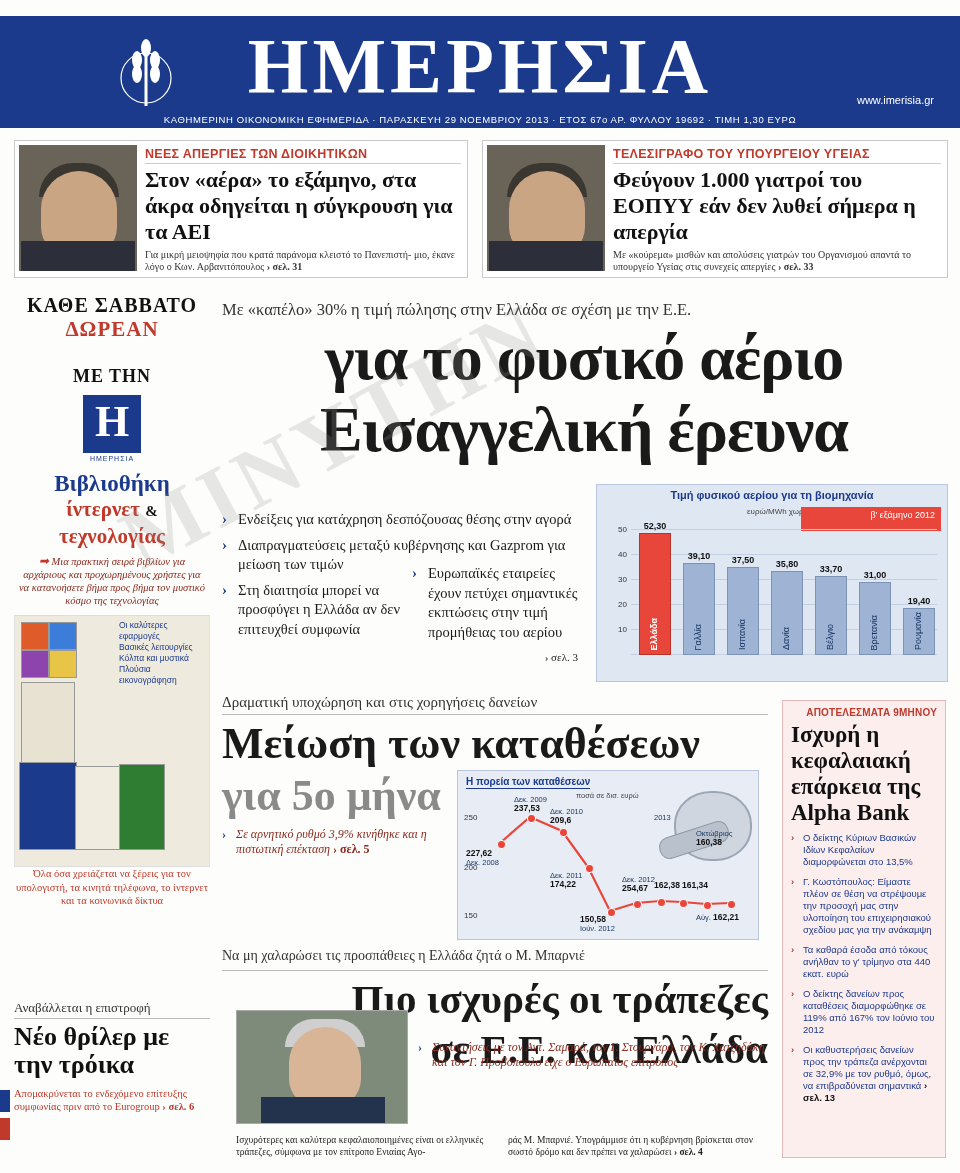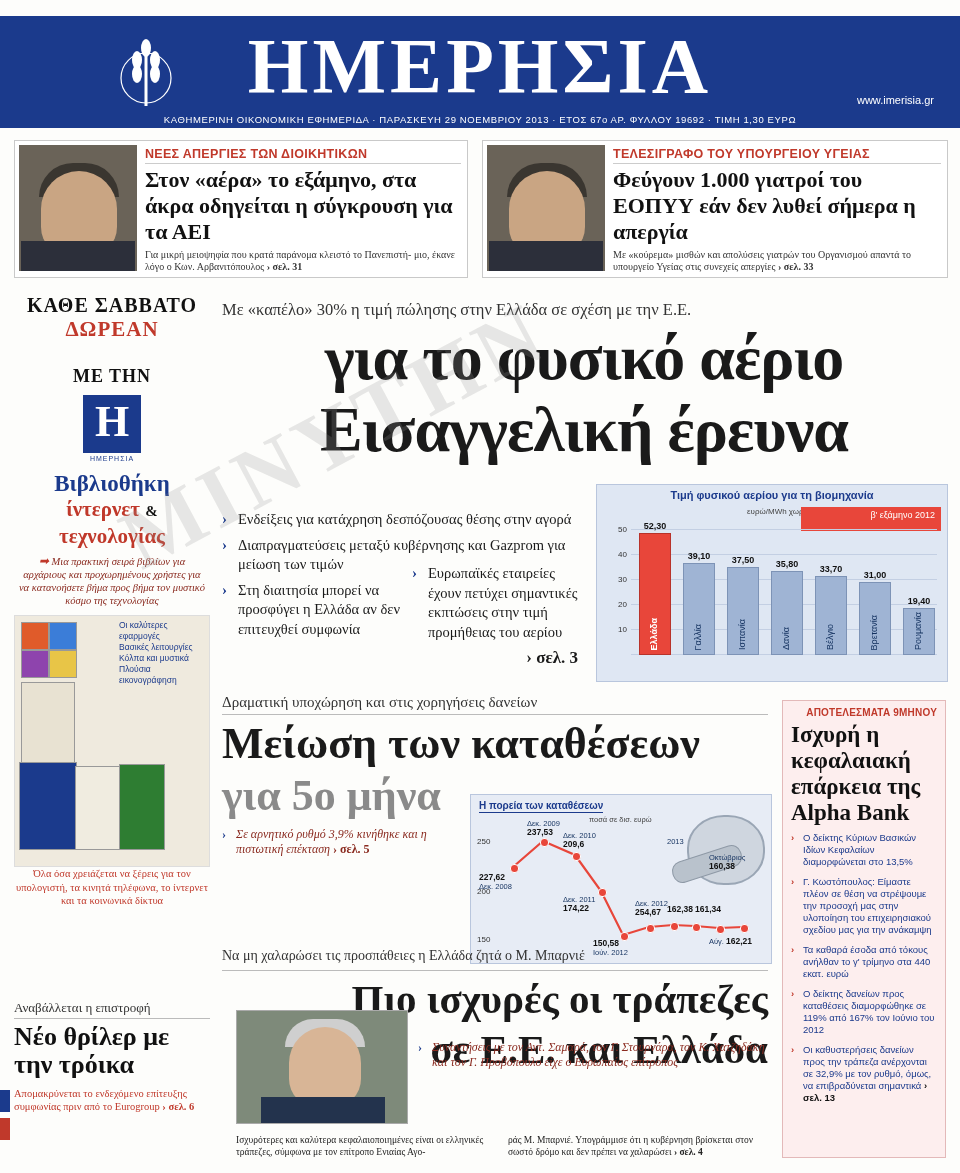--- a/index.html
+++ b/index.html
@@ -56,21 +56,21 @@
 
   
   .lead{position:absolute;left:222px;top:300px;width:724px;}
   .lead .over{font-size:16.5px;color:#333;}
   .lead h1{margin:4px 0 0;font-size:64px;line-height:68px;font-weight:bold;letter-spacing:-1px;color:#1a1a1a;text-align:center;}
 
   .leadbody{position:absolute;left:222px;top:510px;width:356px;font-size:14.5px;line-height:19.5px;color:#1a1a1a;}
   .leadbody .item{position:relative;padding-left:16px;margin-bottom:6px;}
   .leadbody .item:before{content:"›";position:absolute;left:0;top:0;color:#1b3a8c;font-weight:bold;font-size:15px;}
   .leadbody .col2{position:absolute;left:190px;top:0;width:166px;}
-  .leadbody .ref{font-weight:bold;font-size:17px;}
+  .leadbody .ref{font-weight:normal;font-size:11px;}
 
   
   .chart1{position:absolute;left:596px;top:484px;width:350px;height:196px;background:#dfe7f3;border:1px solid #b9c6dd;}
   .chart1 .ctitle{position:absolute;left:0;top:4px;width:350px;text-align:center;color:#1b3a8c;font-weight:bold;
       font-size:11px;font-family:"Liberation Sans",sans-serif;}
   .chart1 .cunit{position:absolute;left:150px;top:22px;font-size:8px;color:#444;font-family:"Liberation Sans",sans-serif;}
   .chart1 .legend{position:absolute;right:6px;top:22px;width:140px;height:24px;background:#e8463a;}
   .chart1 .legend span{position:absolute;right:6px;top:3px;color:#fff;font-size:9px;font-family:"Liberation Sans",sans-serif;}
   .chart1 .plot{position:absolute;left:34px;top:44px;width:306px;height:126px;}
   .chart1 .yaxis{position:absolute;left:6px;top:44px;width:26px;height:126px;font-size:8px;color:#333;font-family:"Liberation Sans",sans-serif;}
@@ -86,21 +86,21 @@
 
   
   .sec2{position:absolute;left:222px;top:694px;width:546px;}
   .sec2 .kick{font-size:15px;color:#333;border-bottom:1px solid #bbb;padding-bottom:3px;}
   .sec2 h2{margin:6px 0 0;font-size:44px;line-height:46px;font-weight:bold;color:#1a1a1a;text-align:left;}
   .sec2 .bul{position:relative;padding-left:14px;margin-top:8px;font-size:12px;line-height:15px;color:#8a2a1f;font-style:italic;}
   .sec2 .bul:before{content:"›";position:absolute;left:0;top:0;color:#1b3a8c;font-weight:bold;font-style:normal;}
   .sec2 .bul b{font-style:normal;}
 
   
-  .chart2{position:absolute;left:470px;top:770px;width:300px;height:168px;background:#e7ecf5;border:1px solid #b9c6dd;margin-top:24px;}
+  .chart2{position:absolute;left:457px;top:770px;width:300px;height:168px;background:#e7ecf5;border:1px solid #b9c6dd;}
   .chart2 .ctitle{position:absolute;left:8px;top:5px;color:#1b3a8c;font-weight:bold;font-size:10px;
       font-family:"Liberation Sans",sans-serif;border-bottom:1px solid #1b3a8c;padding-bottom:1px;}
   .chart2 .cunit{position:absolute;left:118px;top:20px;font-size:7.5px;color:#444;font-family:"Liberation Sans",sans-serif;}
   .chart2 .yl{position:absolute;left:6px;font-size:8px;color:#333;font-family:"Liberation Sans",sans-serif;}
   .chart2 .pt{position:absolute;width:7px;height:7px;border-radius:4px;background:#e8463a;border:1px solid #fff;}
   .chart2 .plabel{position:absolute;font-size:7.5px;color:#13315f;font-family:"Liberation Sans",sans-serif;line-height:9px;white-space:nowrap;}
   .chart2 .plabel b{font-size:8.5px;color:#111;}
   .coin{position:absolute;right:6px;top:20px;width:74px;height:66px;border-radius:37px/33px;background:#cfd6df;border:2px solid #9aa6b5;}
   .roll{position:absolute;right:28px;top:58px;width:70px;height:20px;border-radius:10px;background:#b9c2cc;border:1px solid #8e99a6;transform:rotate(-18deg);}
 

